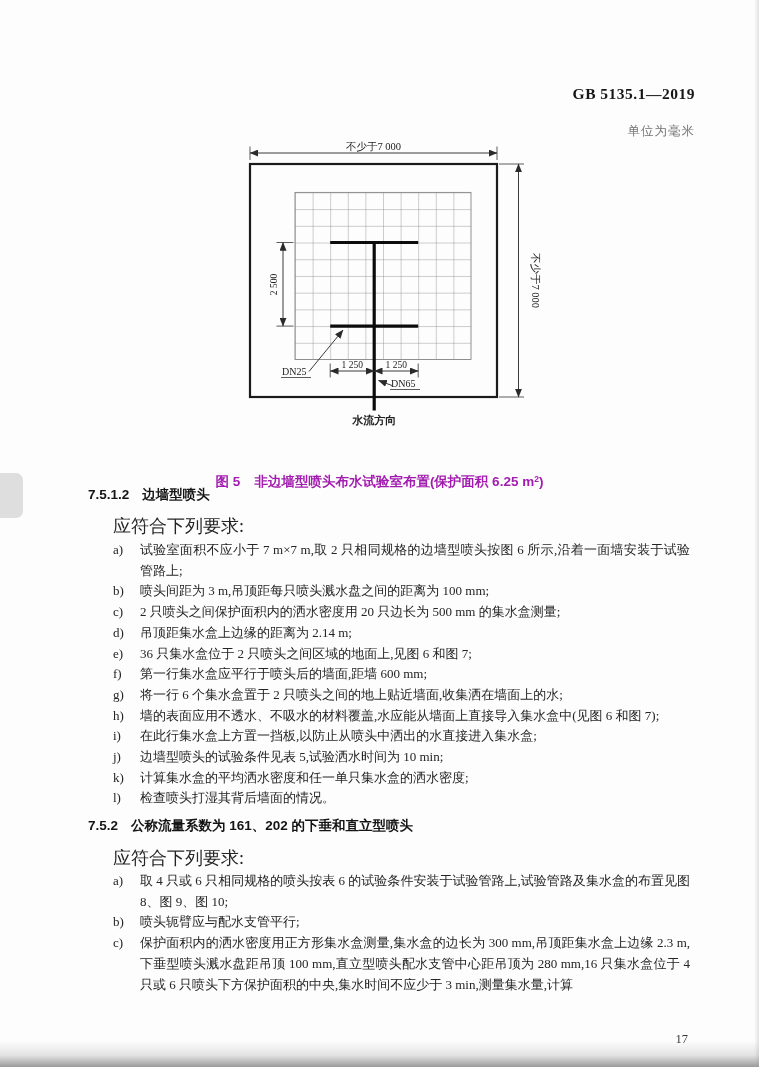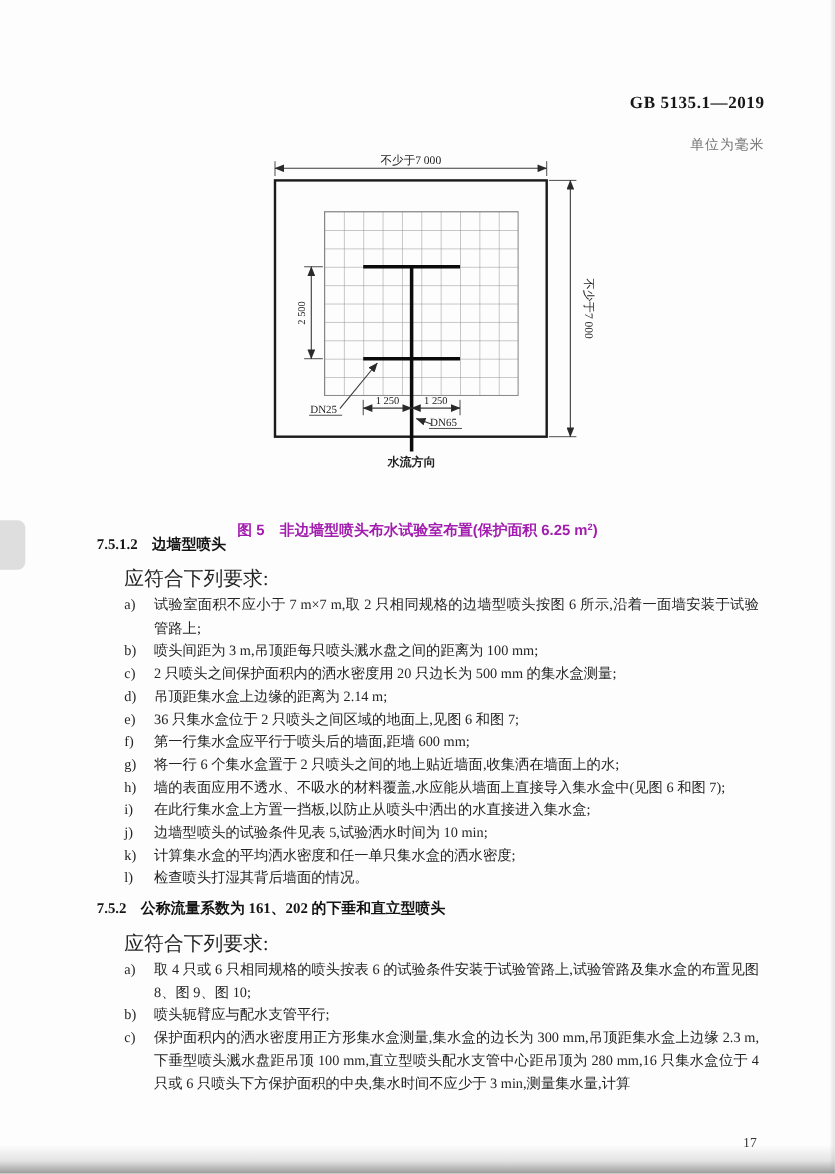--- a/index.html
+++ b/index.html
@@ -14,21 +14,21 @@
   #std-code{right:64px;top:85px;font-size:15.5px;font-weight:bold;letter-spacing:.5px;color:#161616;}
   #unit-note{right:64px;top:123px;font-size:12.5px;color:#737373;letter-spacing:1px;}
   
   #fig-svg{left:228px;top:136px;}
   #fig-caption{left:0;top:445px;width:759px;text-align:center;
     font-family:"Liberation Sans","DejaVu Sans",sans-serif;font-weight:bold;
     font-size:13.5px;color:#a21caf;margin-top:28px;}
   #fig-caption .capgap{display:inline-block;width:14px;}
   .sup{font-size:8.5px;position:relative;top:-4.5px;}
   
-  .sec-heading{font-family:Liberation Serif, serif;
+  .sec-heading{font-family:Liberation Sans, sans-serif;
     font-weight:bold;font-size:13.5px;color:#141414;white-space:nowrap;}
   .sec-heading .hgap{display:inline-block;width:13px;}
   .intro{font-size:18px;color:#242424;}
   .rlist{width:577px;font-size:13px;line-height:20.7px;color:#242424;}
   .ritem{display:flex;}
   .rmarker{flex:none;width:27px;}
   .rtext{flex:1;text-align:justify;}
   #h7512{left:88px;top:486px;}
   #intro1{left:113px;top:514px;}
   #list1{left:113px;top:540px;}

